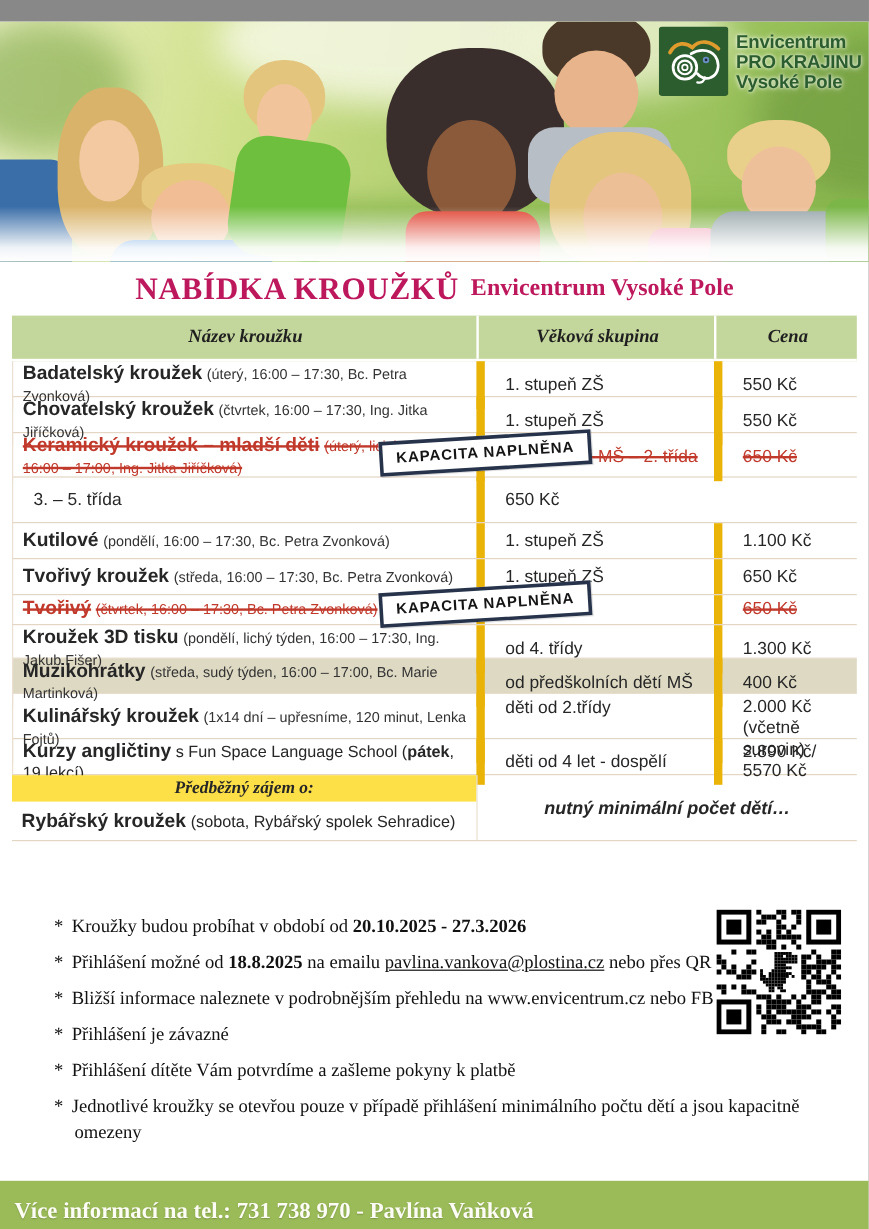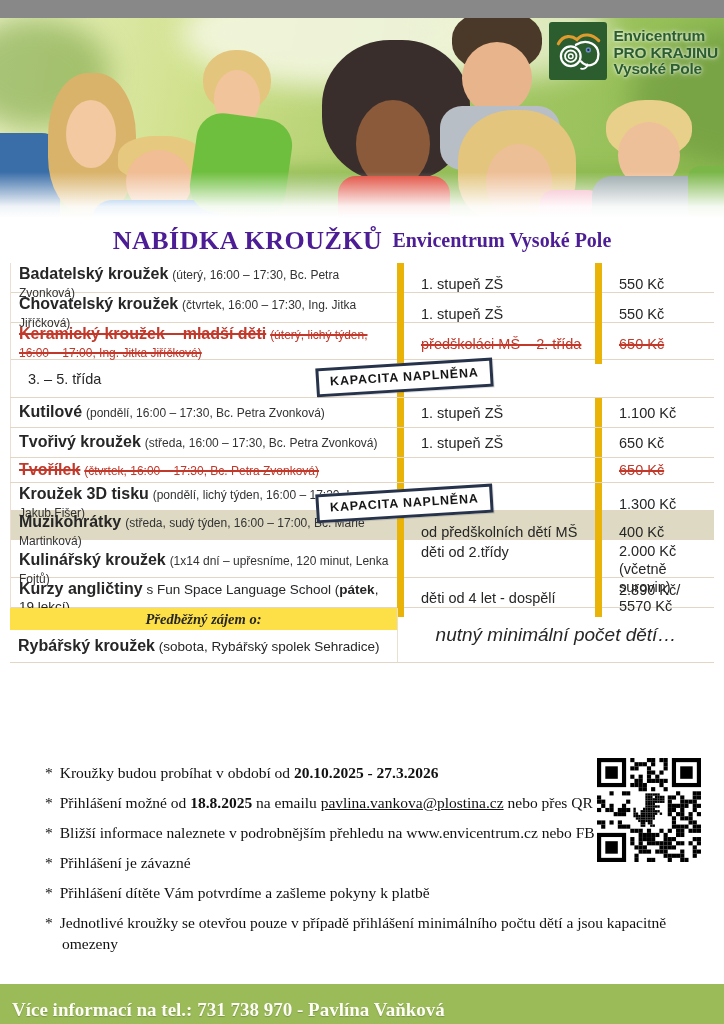--- a/index.html
+++ b/index.html
@@ -25,21 +25,21 @@
 
   
   .logo { position:absolute; right:6px; top:4px; display:flex; align-items:flex-start; }
   .logo-square { width:58px; height:58px; flex:0 0 58px; }
   .logo-text { margin-left:6px; padding-top:6px; font-weight:bold; font-size:15.5px; line-height:16.5px;
     color:#2b5d2f; letter-spacing:-0.2px; text-shadow:0 0 3px rgba(255,255,255,.85), 0 0 6px rgba(255,255,255,.6); }
 
   
   .title-bar { position:absolute; left:0; top:200px; width:724px; height:45px;
     display:flex; align-items:center; justify-content:center;
-    font-family:"Liberation Serif", serif; color:#4c1d95; white-space:nowrap; }
+    font-family:"Liberation Serif", serif; color:#be185d; white-space:nowrap; }
   .title-main { font-size:26px; font-weight:bold; letter-spacing:.5px; }
   .title-sub { font-size:20px; font-weight:bold; margin-left:10px; }
 
   
   .tablewrap { position:absolute; left:10px; top:245px; width:704px; font-size:14px; }
   .trow { display:grid; grid-template-columns:387px 198px 119px; border-bottom:1px solid #e4d6c4; }
   .trow > .cell { display:flex; align-items:center; padding:2px 6px 2px 8px; border-left:7px solid #eab308; }
   .trow > .cell:first-child { border-left:1px solid #eadfd0; }
   .cell.agec, .cell.pricec { padding-left:17px; font-size:14.5px; }
   .thead { height:38px; background:#c3d69b; border-bottom:2px solid #fff;
@@ -56,21 +56,21 @@
     color:#c0392b; text-decoration:line-through; text-decoration-thickness:1.5px; }
   .pricestack { line-height:18px; }
   .italicpart { font-style:italic; }
   
   .tspecial { display:grid; grid-template-columns:387px 317px; border-bottom:1px solid #e4d6c4; }
   .tspecial .leftcol { display:flex; flex-direction:column; }
   .pre-header { height:22px; background:#fde047; display:flex; align-items:center; justify-content:center;
     font-family:"Liberation Serif", serif; font-weight:bold; font-style:italic; font-size:14.5px; }
   .pre-row { height:32px; display:flex; align-items:center; padding-left:8px; }
   .tspecial .rightcol { border-left:1px solid #eadfd0; display:flex; align-items:center; justify-content:center;
-    font-style:italic; font-size:19px; }
+    font-style:italic; font-size:15px;font-weight:bold; }
 
   
   .stamp { position:absolute; left:316px; width:auto; background:#fff; border:3px solid #26334a;
     padding:4px 11px 5px; font-weight:bold; font-size:12.5px; letter-spacing:.8px; color:#151515;
     transform:rotate(-3.5deg); white-space:nowrap; box-shadow:1px 1px 0 rgba(0,0,0,.12); }
   .stamp1 { top:345px; }
   .stamp2 { top:471px; }
 
   
   .notes { position:absolute; left:45px; top:744px; width:645px;
@@ -144,20 +144,25 @@
     </div>
     <div class="fade"></div>
   </div>
 
   <div class="title-bar">
     <span class="title-main">NABÍDKA KROUŽKŮ</span>
     <span class="title-sub">Envicentrum Vysoké Pole</span>
   </div>
 
   <div class="tablewrap">
+    <div class="trow thead">
+      <div class="cell">Název kroužku</div>
+      <div class="cell">Věková skupina</div>
+      <div class="cell">Cena</div>
+    </div>
 
     <div class="trow h30">
       <div class="cell">
           <div class="cellinner"><span class="nm">Badatelský kroužek</span> <span class="dt">(úterý, 16:00 – 17:30, Bc. Petra Zvonková)</span></div>
         </div>
       <div class="cell agec">1. stupeň ZŠ</div>
       <div class="cell pricec">550 Kč</div>
     </div>
 
     <div class="trow h30">
@@ -192,21 +197,21 @@
     <div class="trow h30">
       <div class="cell">
           <div class="cellinner"><span class="nm">Tvořivý kroužek</span> <span class="dt">(středa, 16:00 – 17:30, Bc. Petra Zvonková)</span></div>
         </div>
       <div class="cell agec">1. stupeň ZŠ</div>
       <div class="cell pricec">650 Kč</div>
     </div>
 
     <div class="trow h25 cancelled">
       <div class="cell">
-          <div class="cellinner"><span class="nm">Tvořílek</span> <span class="dt">(čtvrtek, 16:00 – 17:30, Bc. Petra Zvonková)</span></div>
+          <div class="cellinner"><span class="nm">Tvořivý</span> <span class="dt">(čtvrtek, 16:00 – 17:30, Bc. Petra Zvonková)</span></div>
         </div>
       <div class="cell agec"></div>
       <div class="cell pricec">650 Kč</div>
     </div>
 
     <div class="trow h28">
       <div class="cell">
           <div class="cellinner"><span class="nm">Kroužek 3D tisku</span> <span class="dt">(pondělí, lichý týden, 16:00 – 17:30, Ing. Jakub Fišer)</span></div>
         </div>
       <div class="cell agec">od 4. třídy</div>

